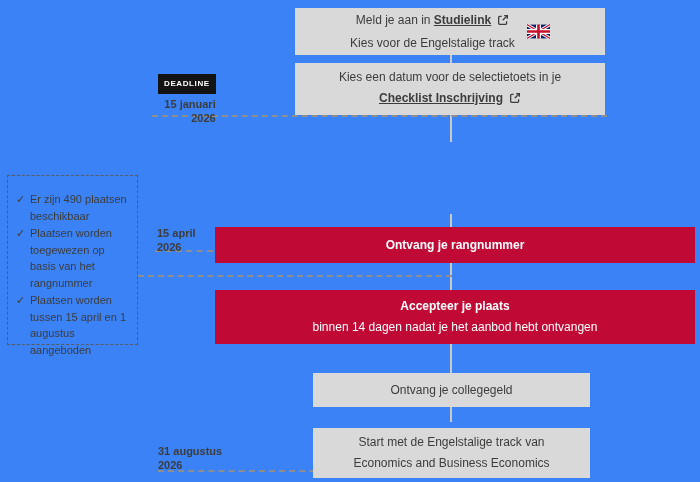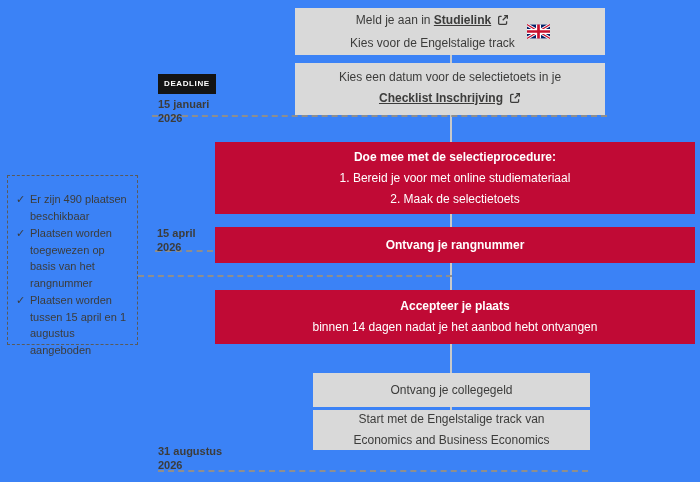--- a/index.html
+++ b/index.html
@@ -71,33 +71,26 @@
       <div>
         <span class="linktext">Checklist Inschrijving</span><span class="ext-icon"><svg width="12" height="12" viewBox="0 0 16 16">
               <path d="M6.2 3.2 H3.6 A1.4 1.4 0 0 0 2.2 4.6 V12.4 A1.4 1.4 0 0 0 3.6 13.8 H11.4 A1.4 1.4 0 0 0 12.8 12.4 V9.8" stroke="#3c3c3b" stroke-width="1.7" fill="none"></path>
               <path d="M7.6 8.4 L13.6 2.4" stroke="#3c3c3b" stroke-width="1.7" fill="none"></path>
               <path d="M9.6 2.2 H13.8 V6.4" stroke="#3c3c3b" stroke-width="1.7" fill="none"></path>
             </svg></span>
       </div>
     </div>
   </div>
 
-  <div class="date-label" style="left:158px;top:74px;">
+  <div class="date-label" style="left:158px;top:74px;text-align:right;">
     <span class="deadline-badge">DEADLINE</span>
     <div>15 januari</div>
     <div>2026</div>
   </div>
 
-  <div class="box red" style="left:215px;top:142px;width:480px;height:72px;">
-    <div>
-      <div class="bold">Doe mee met de selectieprocedure:</div>
-      <div>1. Bereid je voor met online studiemateriaal</div>
-      <div>2. Maak de selectietoets</div>
-    </div>
-  </div>
 
   <div class="date-label" style="left:157px;top:226px;">
     <div>15 april</div>
     <div>2026</div>
   </div>
 
   <div class="box red" style="left:215px;top:227px;width:480px;height:36px;">
     <div class="bold">Ontvang je rangnummer</div>
   </div>
 
@@ -122,21 +115,21 @@
     <div>
       <div class="bold">Accepteer je plaats</div>
       <div>binnen 14 dagen nadat je het aanbod hebt ontvangen</div>
     </div>
   </div>
 
   <div class="box gray" style="left:313px;top:373px;width:277px;height:34px;">
     <div>Ontvang je collegegeld</div>
   </div>
 
-  <div class="box gray" style="left:313px;top:410px;width:277px;height:40px;">
+  <div class="box gray" style="left:313px;top:428px;width:277px;height:50px;">
     <div>
       <div>Start met de Engelstalige track van</div>
       <div>Economics and Business Economics</div>
     </div>
   </div>
 
   <div class="date-label" style="left:158px;top:444px;">
     <div>31 augustus</div>
     <div>2026</div>
   </div>

